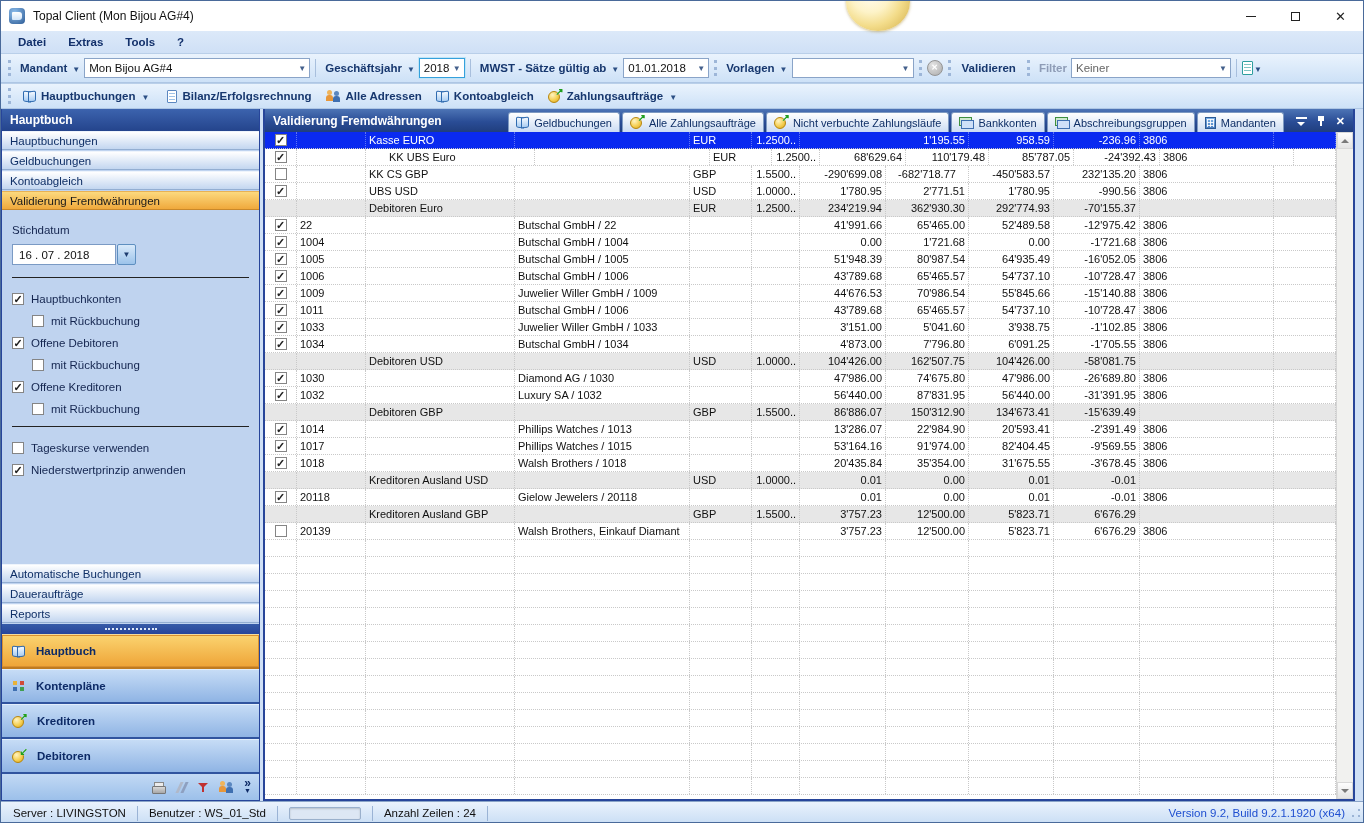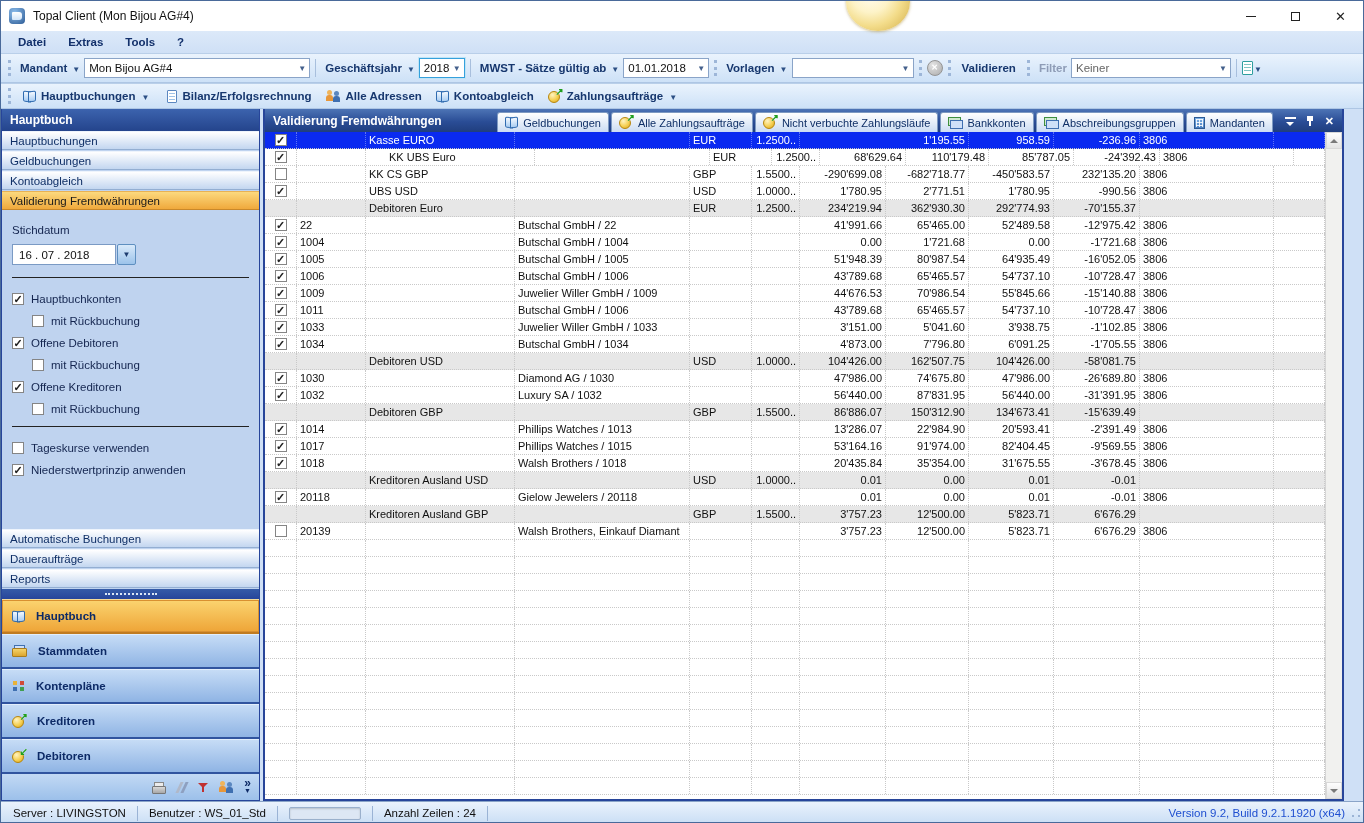--- a/index.html
+++ b/index.html
@@ -74,21 +74,21 @@
 .ico-xround{width:16px;height:16px;border-radius:50%;background:radial-gradient(circle at 35% 30%,#e4e4e4,#ababab);border:1px solid #949494}
 .ico-xround::before{content:"✕";position:absolute;left:0;width:100%;text-align:center;line-height:14px;font-size:8px;font-weight:bold;color:#fff}
 .ico-chevd2{width:11px;height:9px;border-top:2px solid #fff}
 .ico-chevd2::after{content:"";position:absolute;left:1px;top:3px;border-left:4px solid transparent;border-right:4px solid transparent;border-top:4px solid #fff}
 .ico-pin{width:9px;height:11px}
 .ico-pin::before{content:"";position:absolute;left:1px;top:0;width:6px;height:5px;background:#fff}
 .ico-pin::after{content:"";position:absolute;left:3.5px;top:5px;width:2px;height:5px;background:#fff}
 .ico-closew{color:#fff;font-size:11px;font-weight:bold;line-height:1}
 
 
-.content{display:flex;height:692px;padding-right:19px;background:#cfe0f6}
+.content{display:flex;height:692px;padding-right:8px;background:#cfe0f6}
 .sidebar{width:259px;flex:none;display:flex;flex-direction:column;border:1px solid #27459a;border-top:none;background:#bfd3ef;margin-right:3px}
 .main{flex:1;display:flex;flex-direction:column;border:2px solid #27459a;border-top:none;background:#fff;min-width:0}
 
 
 .sbhead{height:22px;line-height:22px;background:linear-gradient(#3c63ae,#24448c);color:#fff;font-weight:bold;font-size:12px;padding-left:8px;flex:none}
 .sbitem{height:19px;line-height:19px;padding-left:8px;background:linear-gradient(#ffffff,#c3d6f0);border-top:1px solid #eef4fc;border-bottom:1px solid #93aed2;color:#0f2f66;font-size:11.5px;margin-bottom:1px;flex:none}
 .sbitem.sel{background:linear-gradient(#fcd97e,#f0a93c);border-top:1px solid #e8b254;border-bottom:1px solid #c9882a;color:#1a1a1a}
 .sbbody{flex:1;padding:13px 10px 0 10px;overflow:hidden;font-size:11.5px;color:#14254f}
 .sbdate{display:flex;align-items:center;margin:8px 0 12px 0}
 .datebox{width:104px;height:21px;background:#fff;border:1px solid #7a9ac4;display:flex;align-items:center;padding-left:6px;font-size:11.5px;color:#111}
@@ -300,24 +300,20 @@
       <div class="sbitem">Reports</div>
       <div class="sbsplit">
           <span></span>
         </div>
       <div id="sb-nav">
           <div class="navbtn sel">
             <span class="ico ico-book"></span>
             <span>Hauptbuch</span>
           </div>
           <div class="navbtn">
-            <span class="ico ico-drawer"></span>
-            <span>Stammdaten</span>
-          </div>
-          <div class="navbtn">
             <span class="ico ico-blocks"></span>
             <span>Kontenpläne</span>
           </div>
           <div class="navbtn">
             <span class="ico ico-coin-up">
               <i>↗</i>
             </span>
             <span>Kreditoren</span>
           </div>
           <div class="navbtn">
@@ -412,21 +408,21 @@
             <div class="trow">
               <div class="tcell ck" style="width: 32px;">
                 <span class="cb"></span>
               </div>
               <div class="tcell" style="width: 69px;"></div>
               <div class="tcell" style="width: 149px;">KK CS GBP</div>
               <div class="tcell" style="width: 175px;"></div>
               <div class="tcell" style="width: 62px;">GBP</div>
               <div class="tcell ar" style="width: 48px;">1.5500..</div>
               <div class="tcell ar" style="width: 86px;">-290'699.08</div>
-              <div class="tcell ar" style="width: 83px;">-682'718.77</div>
+              <div class="tcell ar" style="width: 83px; text-align: center;">-682'718.77</div>
               <div class="tcell ar" style="width: 85px;">-450'583.57</div>
               <div class="tcell ar" style="width: 86px;">232'135.20</div>
               <div class="tcell" style="width: 134px;">3806</div>
               <div class="tcell last" style="width: 64px;"></div>
             </div>
             <div class="trow">
               <div class="tcell ck" style="width: 32px;">
                 <span class="cb on"></span>
               </div>
               <div class="tcell" style="width: 69px;"></div>

